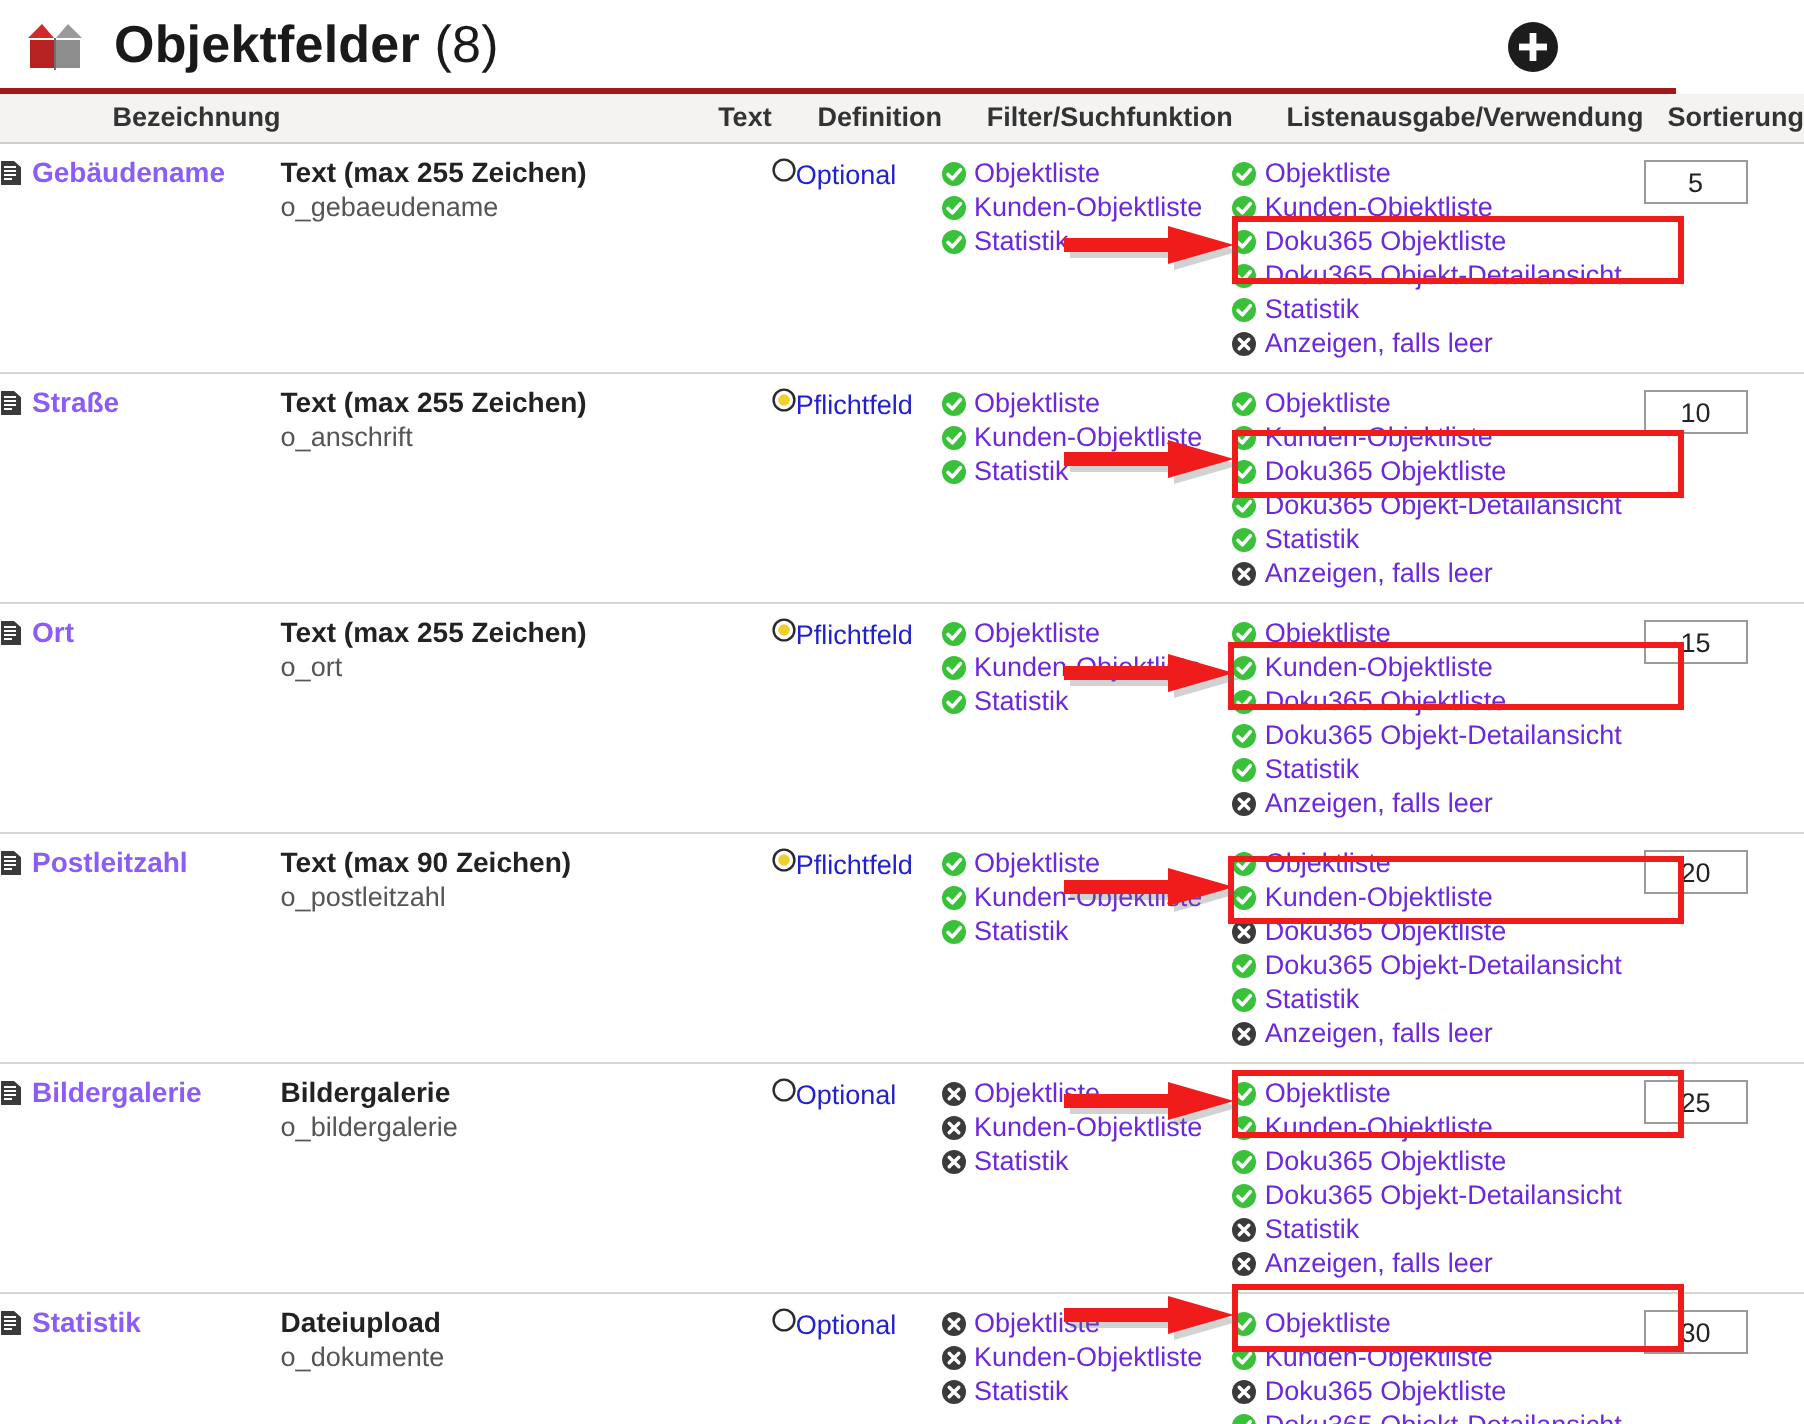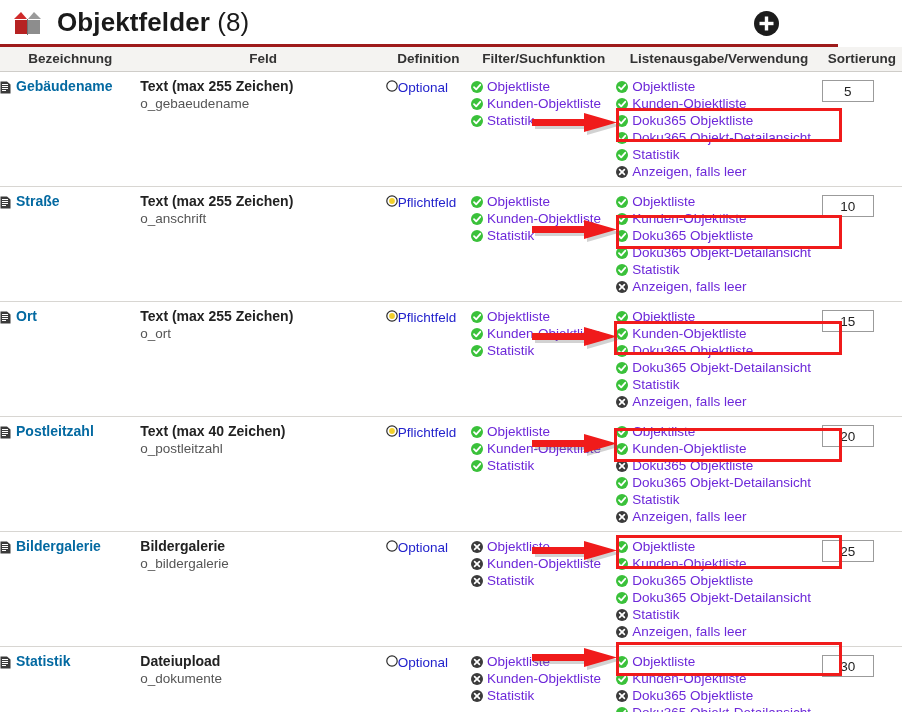--- a/index.html
+++ b/index.html
@@ -37,21 +37,21 @@
     position:absolute;left:0;top:44px;width:838px;height:3px;
     background:#9e1b1b;
   }
   
   table.fields{
     position:absolute;top:47px;left:0;
     width:902px;border-collapse:collapse;
     table-layout:fixed;
   }
   table.fields th{
-    text-align:center;
+    text-align:right;
     font-size:13.5px;font-weight:bold;color:#333333;
     padding:4px 0 5px 0;
     background:#f4f3f1;
     border-bottom:1px solid #cfcdc9;
     vertical-align:bottom;
     white-space:nowrap;
   }
   table.fields td{
     vertical-align:top;
     padding:6px 0 6px 0;
@@ -77,21 +77,21 @@
   td.c-filter{padding-left:2px;}
   th.c-liste{padding-left:2px;}
   td.c-liste{padding-left:2px;}
   th.c-sort{padding-left:4px;margin-left:44px;}
   td.c-sort{padding-left:4px;}
 
   
   .bez-wrap{display:flex;align-items:flex-start;gap:5px;}
   .doc-icon{flex:0 0 auto;margin-top:2px;}
   .bez-label{
-    font-size:14px;font-weight:bold;color:#0369a1;
+    font-size:14px;font-weight:bold;color:#8b5cf6;
     line-height:16px;white-space:nowrap;
   }
   .feld-type{
     font-size:14px;font-weight:bold;color:#222222;line-height:17px;
     white-space:nowrap;
   }
   .feld-name{
     font-size:13.5px;color:#555555;line-height:17px;
     white-space:nowrap;
   }
@@ -155,21 +155,21 @@
       <rect x="11.8" y="6.5" width="3.4" height="14" fill="#ffffff"></rect>
     </svg>
   </span>
   <div class="header-rule"></div>
 </div>
 
 <table class="fields">
   <thead>
     <tr>
       <th class="c-bez">Bezeichnung</th>
-      <th class="c-feld">Feld</th>
+      <th class="c-feld">Text</th>
       <th class="c-def">Definition</th>
       <th class="c-filter">Filter/Suchfunktion</th>
       <th class="c-liste">Listenausgabe/Verwendung</th>
       <th class="c-sort">Sortierung</th>
     </tr>
   </thead>
   <tbody id="rows-body">
       <tr>
         <td class="c-bez">
           <div class="bez-wrap">
@@ -527,21 +527,21 @@
                 <path d="M0.5 0.5 H7 L10.5 3.6 V12.5 H0.5 Z" fill="#3a3a3a"></path>
                 <rect x="2" y="3" width="6" height="1" fill="#ffffff"></rect>
                 <rect x="2" y="5" width="6" height="1" fill="#ffffff"></rect>
                 <rect x="2" y="7" width="6" height="1" fill="#ffffff"></rect>
                 <rect x="2" y="9" width="4" height="1" fill="#ffffff"></rect>
               </svg></span>
             <span class="bez-label">Postleitzahl</span>
           </div>
         </td>
         <td class="c-feld">
-          <div class="feld-type">Text (max 40 Zeichen)</div>
+          <div class="feld-type">Text (max 90 Zeichen)</div>
           <div class="feld-name">o_postleitzahl</div>
         </td>
         <td class="c-def">
           <div class="def-wrap">
             <span><svg width="12" height="12" viewBox="0 0 12 12">
                 <circle cx="6" cy="6" r="5.2" fill="#ffffff" stroke="#2a2a2a" stroke-width="1.2"></circle>
                 <circle cx="6" cy="6" r="2.9" fill="#f2d02a"></circle>
               </svg></span>
             <span class="def-label">Pflichtfeld</span>
           </div>

